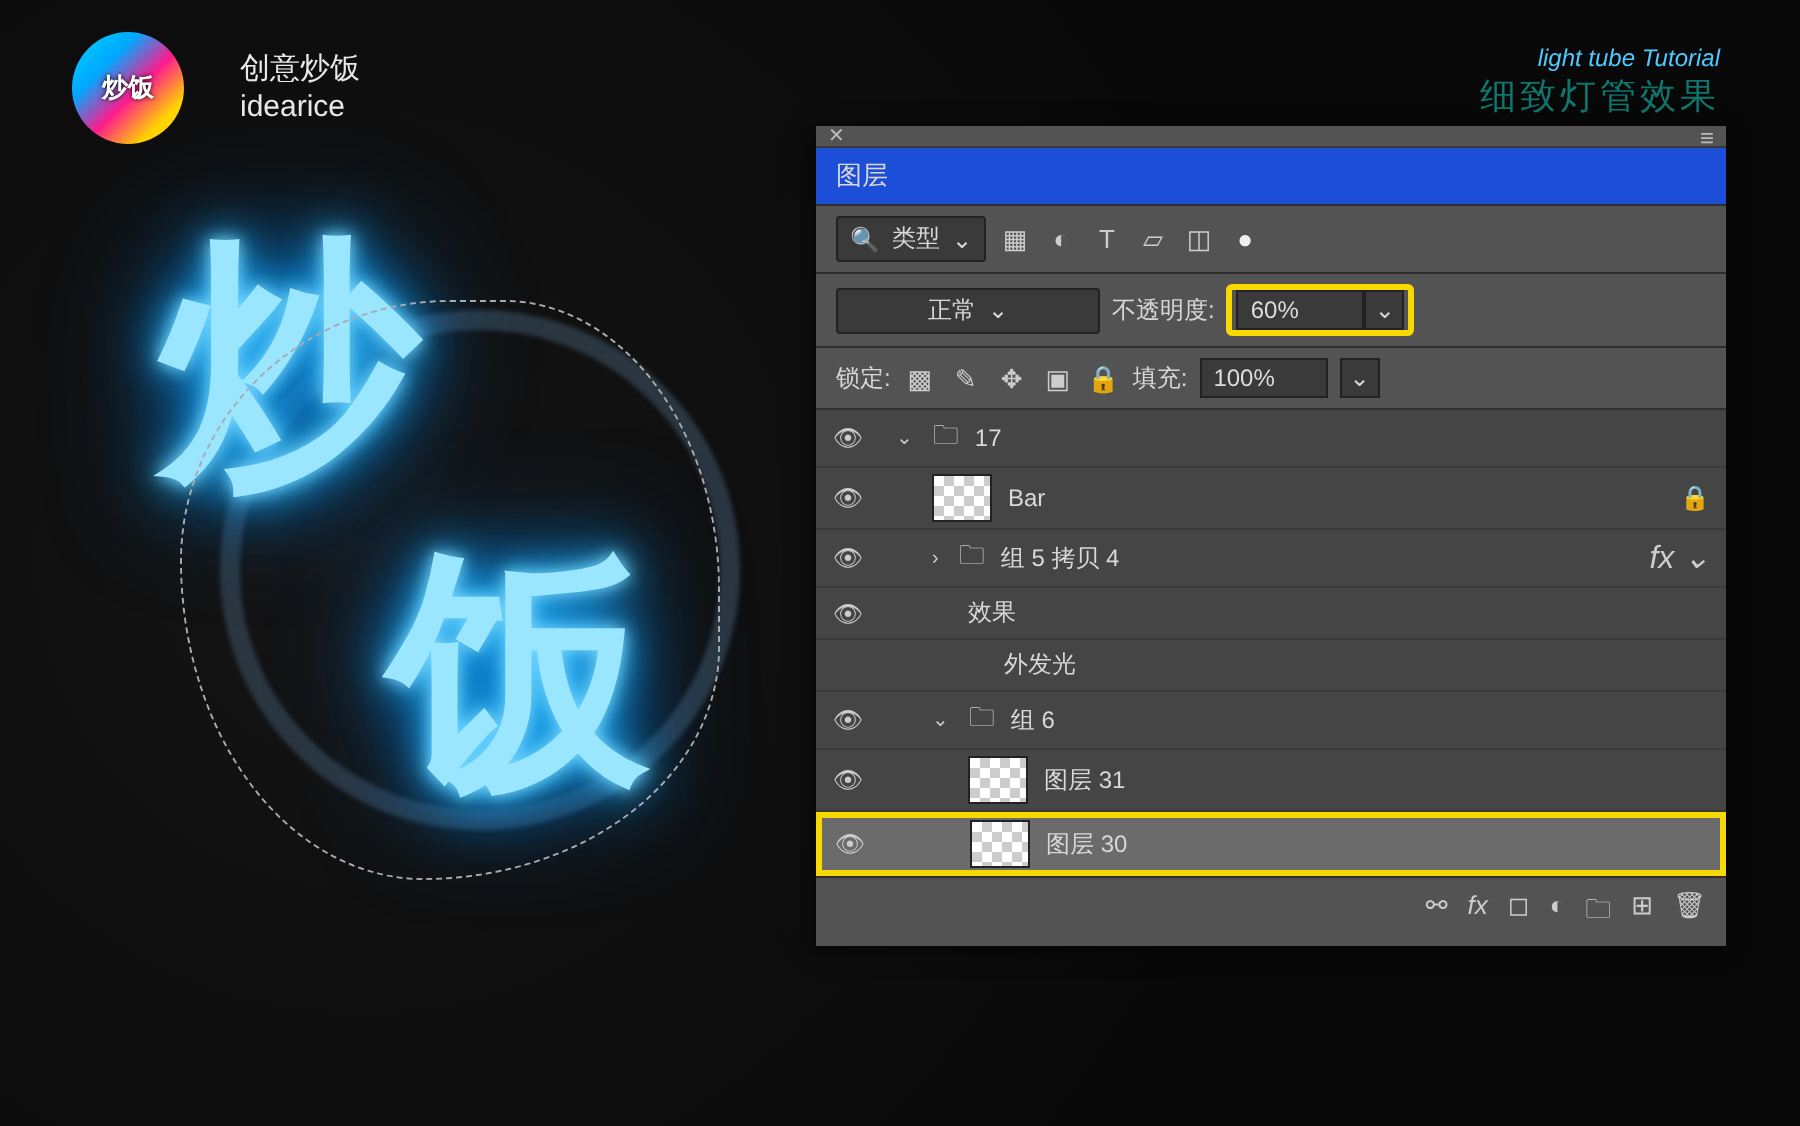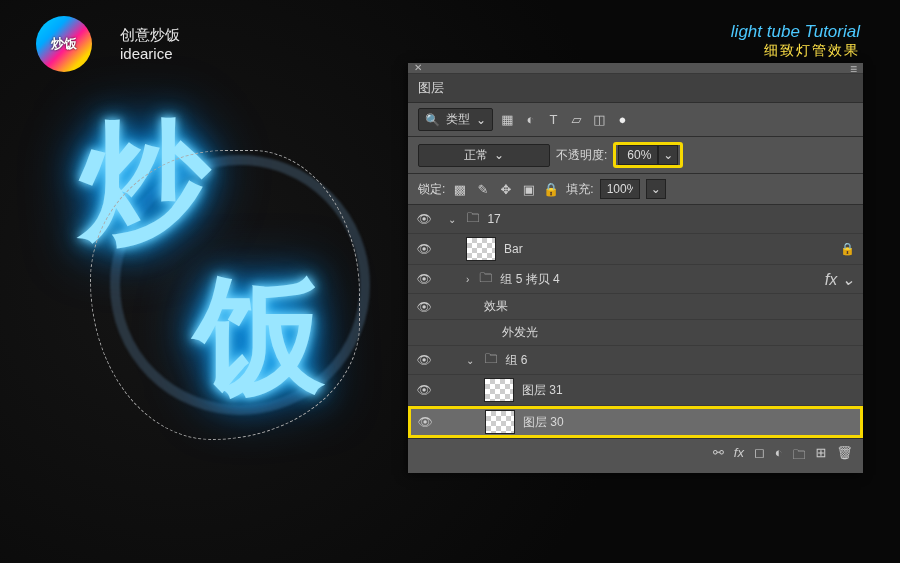--- a/index.html
+++ b/index.html
@@ -2,39 +2,39 @@
 <html><head>
 <meta charset="utf-8">
 <style>
 *{margin:0;padding:0;box-sizing:border-box;font-family:-apple-system,sans-serif}
 body{width:900px;height:563px;background:#0a0a0a;position:relative;overflow:hidden}
 .bg-texture{position:absolute;inset:0;background:radial-gradient(circle at 20% 50%,#151515 0%,#080808 60%)}
 .brand{position:absolute;top:16px;left:36px;display:flex;align-items:center;gap:28px}
 .logo{width:56px;height:56px;border-radius:50%;background:linear-gradient(135deg,#00d4ff 0%,#00a8ff 30%,#ff1b8d 55%,#ffd400 80%);display:flex;align-items:center;justify-content:center;font-size:13px;color:#fff;font-weight:bold;text-shadow:0 0 2px #000}
 .brand-text{color:#e8e8e8;font-size:15px;line-height:1.3;}
 .tutorial-title{position:absolute;top:22px;right:40px;text-align:right}
-.tt-en{color:#4cc9ff;font-size:17px;font-style:italic}
-.tt-cn{color:#fde047;font-size:14px;letter-spacing:2px}
+.tt-en{color:#4cc9ff;font-size:12px;font-style:italic}
+.tt-cn{color:#0f766e;font-size:18px;letter-spacing:2px}
 .canvas{position:absolute;top:120px;left:60px;width:330px;height:360px}
 .neon{position:absolute;inset:0;display:flex;align-items:center;justify-content:center;font-size:130px;color:#9ae6ff;font-weight:bold;text-shadow:0 0 8px #7cd9ff,0 0 18px #39c4ff,0 0 35px #0099ff,0 0 60px #0077dd;line-height:0.95;font-family:"PingFang SC",sans-serif}
 .neon-char1{position:absolute;top:0;left:20px}
 .neon-char2{position:absolute;top:155px;left:135px}
 .ring{position:absolute;top:35px;left:50px;width:260px;height:260px;border:10px solid #2a3640;border-radius:50%;filter:blur(1px)}
 .selection{position:absolute;top:30px;left:30px;width:270px;height:290px;border:1px dashed #aaa;border-radius:50% 40% 55% 45%/45% 50% 40% 55%}
 
 .panel{position:absolute;top:63px;left:408px;width:455px;background:#535353;color:#d8d8d8;font-size:12px;box-shadow:-2px 2px 10px rgba(0,0,0,.6)}
 .panel-tabbar{height:11px;background:#535353;border-bottom:1px solid #383838;position:relative}
 .panel-tabbar .x{position:absolute;left:6px;top:-1px;font-size:10px;color:#bbb}
 .panel-tabbar .menu{position:absolute;right:6px;top:-1px;font-size:12px;color:#bbb}
-.panel-title{padding:5px 10px;background:#404040;font-size:13px;border-bottom:1px solid #2e2e2e}
+.panel-title{padding:5px 10px;background:#1d4ed8;font-size:13px;border-bottom:1px solid #2e2e2e}
 .filter-row,.blend-row,.lock-row{display:flex;align-items:center;gap:6px;padding:5px 10px;background:#535353;border-bottom:1px solid #2e2e2e}
 .sel{background:#3a3a3a;border:1px solid #222;padding:2px 6px;border-radius:2px;display:flex;align-items:center;gap:6px;font-size:12px}
 .icon-sq{width:17px;height:17px;display:inline-flex;align-items:center;justify-content:center;color:#ccc;font-size:13px}
 .opacity-hl{border:3px solid #f7d900;border-radius:3px;padding:0 2px;display:flex;align-items:center}
-.op-input{background:#3a3a3a;border:1px solid #222;padding:2px 6px;width:40px;text-align:right;color:#ddd;font-size:12px}
+.op-input{background:#3a3a3a;border:1px solid #222;padding:2px 6px;width:64px;color:#ddd;font-size:12px}
 .chev{border:1px solid #222;background:#3a3a3a;padding:2px 4px}
 .layers{background:#454545}
 .layer{display:flex;align-items:center;padding:3px 8px;border-bottom:1px solid #3a3a3a;min-height:26px;gap:8px}
 .eye{width:16px;text-align:center;color:#ccc}
 .indent{display:inline-block}
 .caret{color:#ccc;font-size:10px;margin-right:2px}
 .folder-ic{color:#ccc;font-size:13px}
 .thumb{width:30px;height:24px;background:repeating-conic-gradient(#ccc 0 25%,#fff 0 50%) 0 0/10px 10px;border:1px solid #222;flex-shrink:0}
 .layer.selected{background:#6b6b6b;border:3px solid #f7d900;padding:1px 6px}
 .lock-ic{margin-left:auto;color:#ccc}

